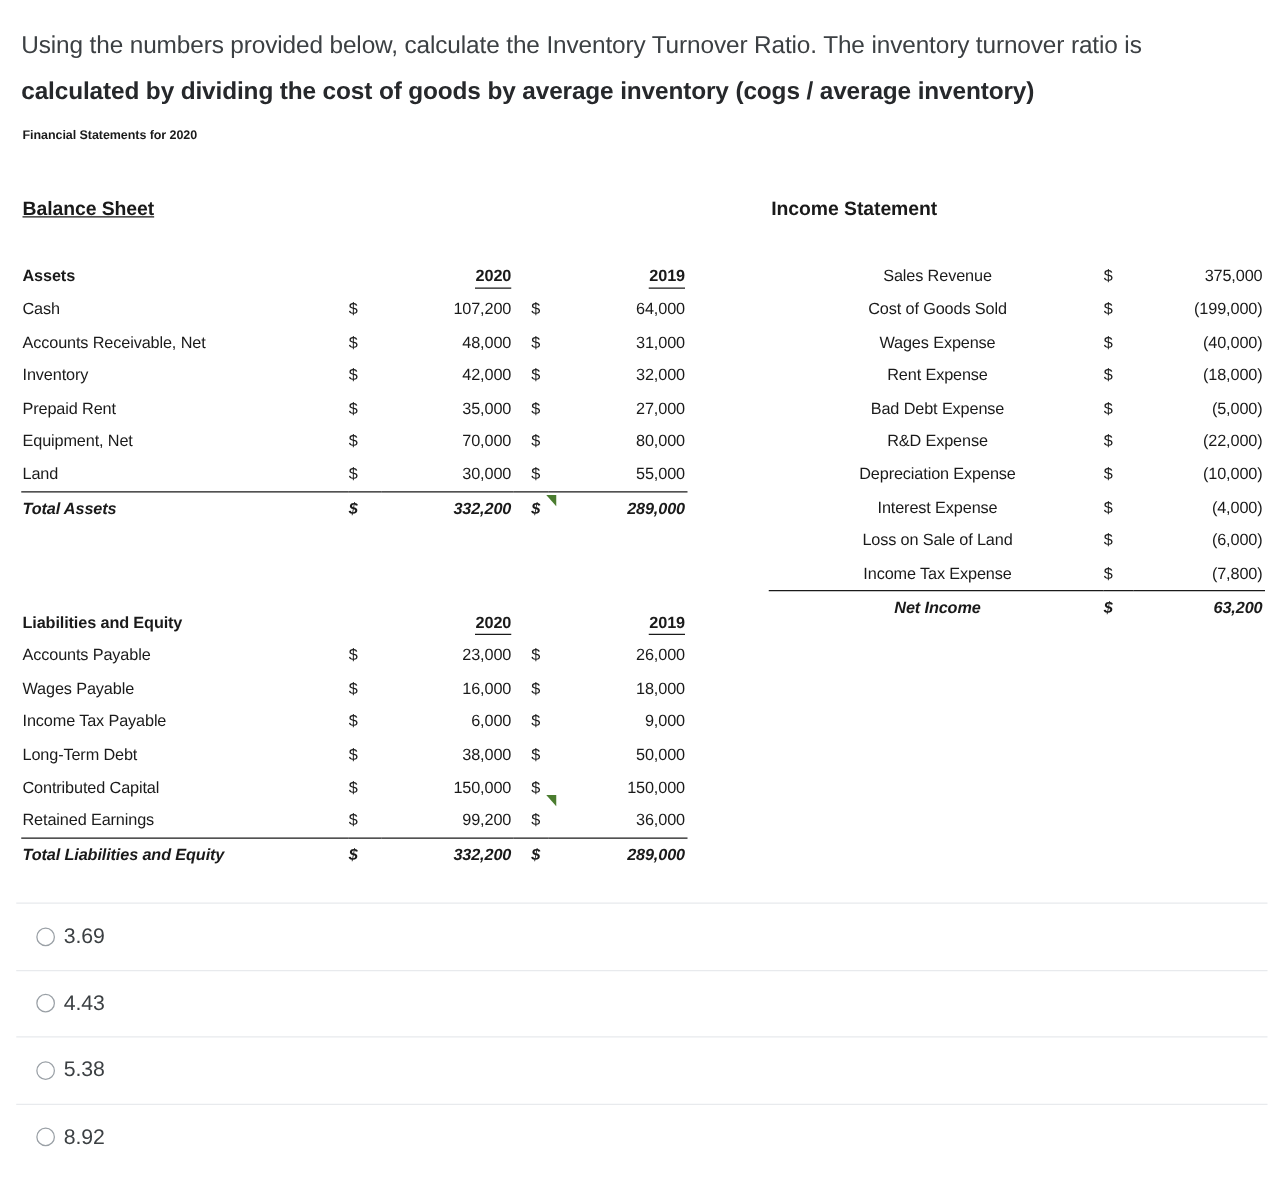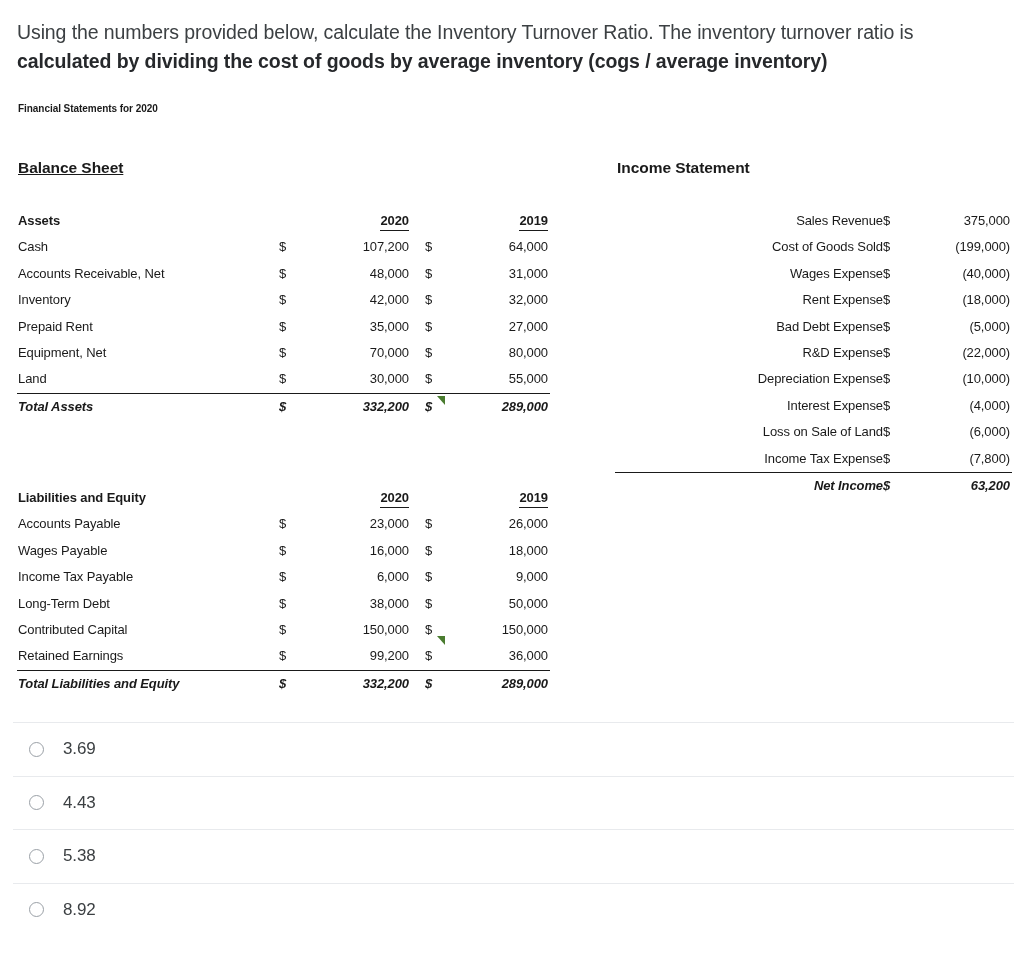--- a/index.html
+++ b/index.html
@@ -18,21 +18,21 @@
     background: #ffffff;
   }
 
   
   .question {
     position: absolute;
     left: 17px;
     top: 18px;
     width: 985px;
     font-size: 19.5px;
-    line-height: 29px;
+    line-height: 37px;
     color: #3c4043;
     letter-spacing: -0.1px;
   }
   .question .bold { font-weight: bold; color: #26282b; }
 
   .sub-heading {
     position: absolute;
     left: 18px;
     top: 103px;
     font-size: 10px;
@@ -72,21 +72,21 @@
   #tbl-assets { top: 208px; }
   #tbl-liab   { top: 448px; margin-top: 37px; }
   .c-label { width: 262px; text-align: left; padding-left: 1px !important; }
   .c-cur1  { width: 26px;  text-align: left; }
   .c-val1  { width: 106px; text-align: right; padding-right: 2px !important; }
   .c-cur2  { width: 28px;  text-align: left;  padding-left: 14px !important; }
   .c-val2  { width: 111px; text-align: right; padding-right: 2px !important; }
 
   
   #tbl-income { left: 615px; top: 208px; width: 397px; }
-  .i-label { width: 268px; text-align: right; padding-left: 2px !important; }
+  .i-label { width: 268px; text-align: center; padding-left: 2px !important; }
   .i-cur   { width: 24px;  text-align: left; }
   .i-val   { width: 105px; text-align: right; padding-right: 2px !important; }
 
   
   .hdr {
     font-weight: bold;
     text-align: right;
   }
   .hdr span {
     display: inline-block;
@@ -129,21 +129,21 @@
   }
   .radio {
     width: 15px;
     height: 15px;
     border: 1.4px solid #9aa0a6;
     border-radius: 50%;
     flex: 0 0 auto;
     background: #ffffff;
   }
   .opt-label {
-    margin-left: 19px;
+    margin-left: 7px;
     font-size: 17px;
     color: #3c4043;
     letter-spacing: -0.1px;
   }
 </style>
 </head>
 <body>
 
 <div id="page">
 

